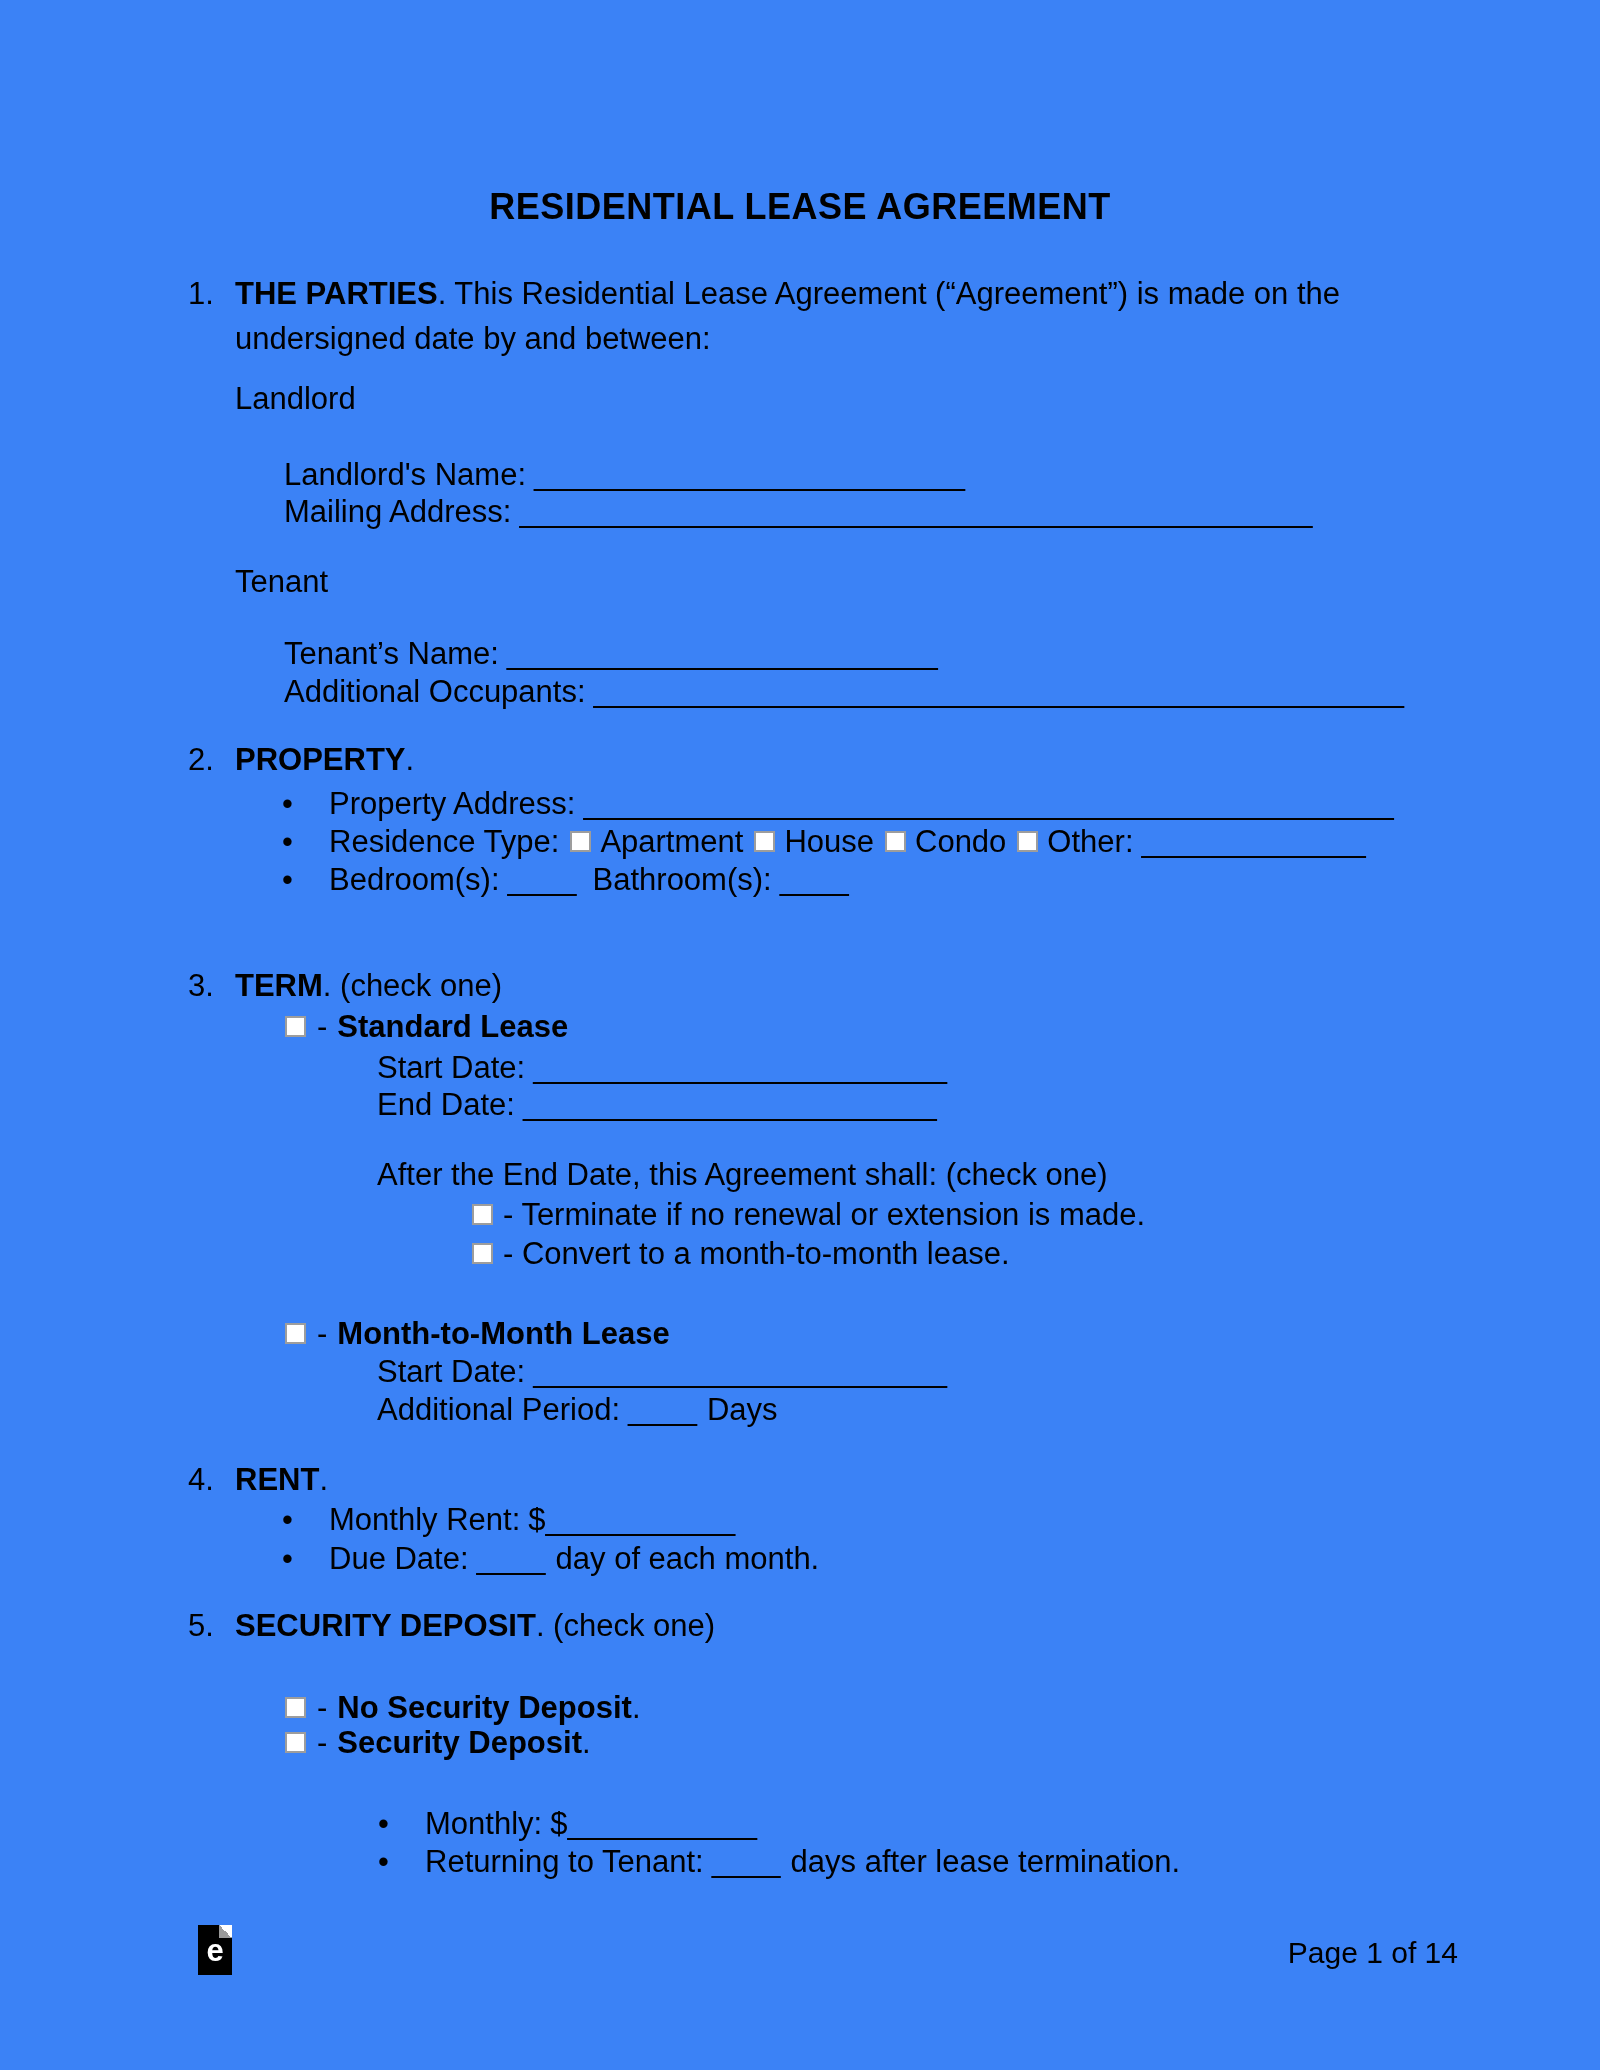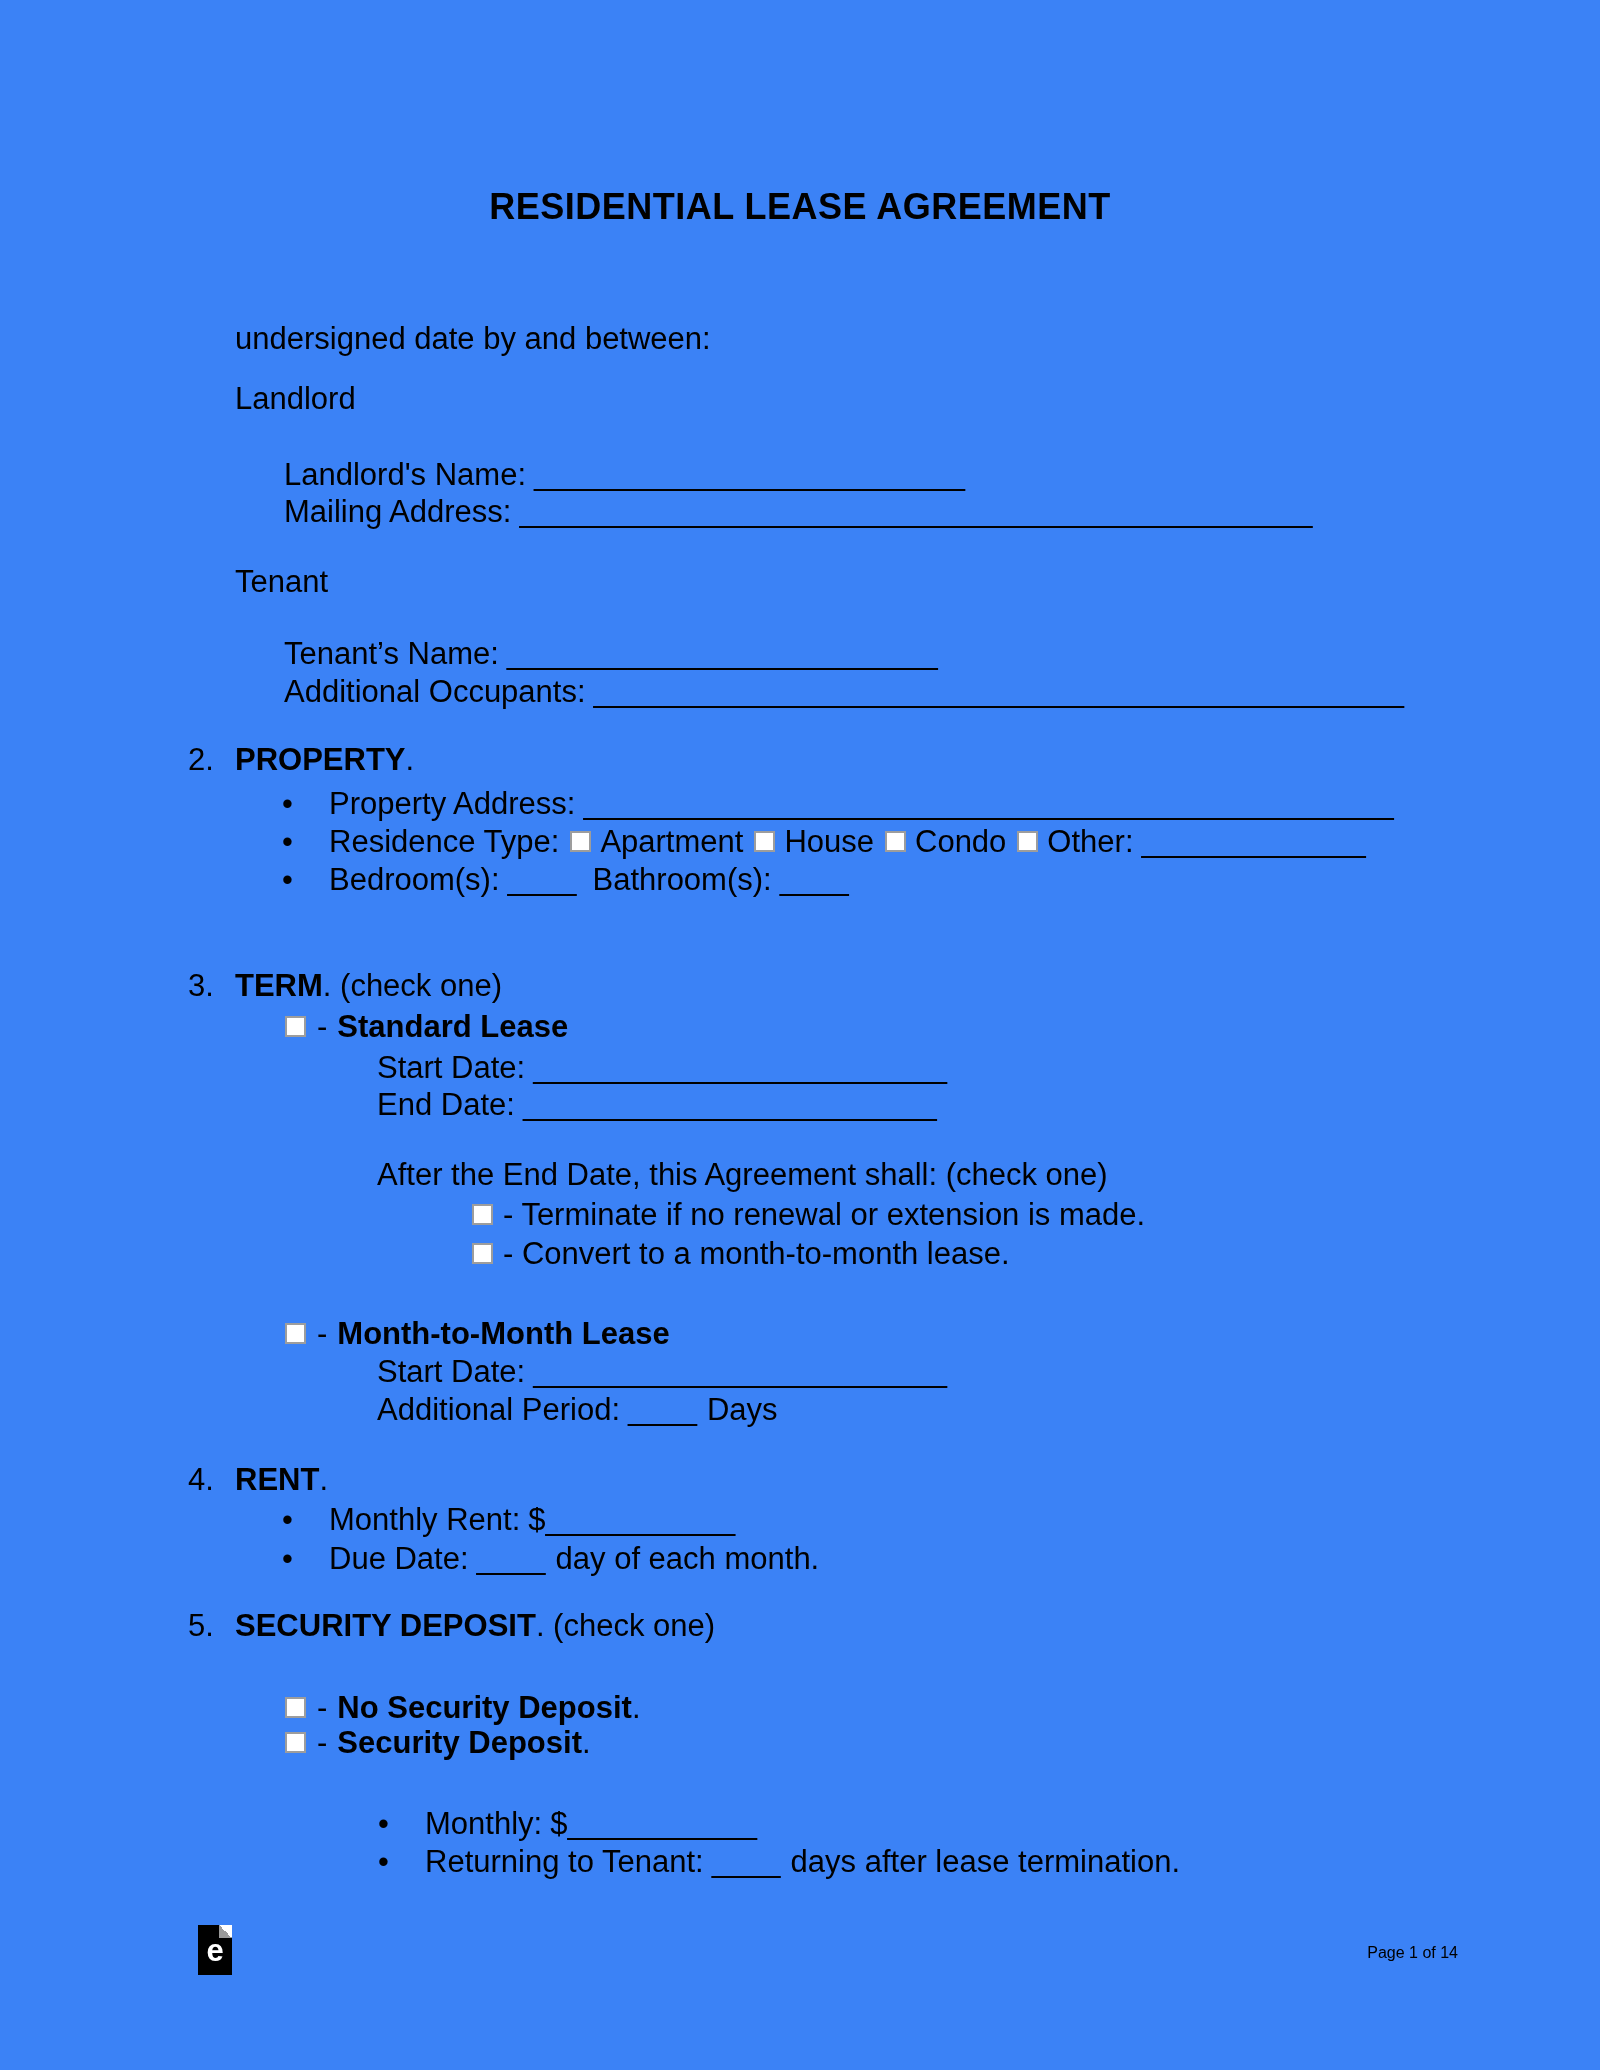--- a/index.html
+++ b/index.html
@@ -34,36 +34,39 @@
   .cb{
     display:inline-block;width:17px;height:17px;
     border:2px solid #9d9d9d;background:#fff;
     vertical-align:0px;
   }
   .dash{margin:0 10px 0 11px;}
   .optgap{margin-left:11px;}
   .optlbl{margin-left:9px;}
   .cbtxt{margin-left:10px;}
   
-  .pageno{position:absolute;top:1938px;right:142px;font-size:16px;line-height:30px;}
+  .pageno{position:absolute;top:1938px;right:142px;font-size:30px;line-height:30px;}
   .logo{position:absolute;left:198px;top:1925px;width:34px;height:50px;}
   .logo-doc{position:absolute;left:0;top:0;width:34px;height:50px;background:#000;
     clip-path:polygon(0 0,21px 0,34px 13px,34px 100%,0 100%);}
   .logo-fold{position:absolute;top:0;right:0;width:13px;height:13px;
     background:linear-gradient(225deg,#ffffff 0 50%,#9a9a9a 50% 100%);}
   .logo-e{position:absolute;left:0;top:7px;width:34px;text-align:center;
     color:#fff;font-weight:bold;font-size:31px;line-height:38px;}
 </style>
 </head>
 <body>
 
 <div class="page">
 
   <div class="title">RESIDENTIAL LEASE AGREEMENT</div>
 
+  <div class="ln" style="top:275px;left:188px;">
+    <span class="num">1.</span><b>THE PARTIES</b><span>. This Residential Lease Agreement (“Agreement”) is made on the</span>
+  </div>
   <div class="ln" style="top:320px;left:235px;">
     <span>undersigned date by and between:</span>
   </div>
 
   <div class="ln" style="top:380px;left:235px;">
     <span class="u">Landlord</span>
   </div>
   <div class="ln" style="top:456px;left:284px;">
     <span>Landlord's Name:</span><span class="blank">_________________________</span>
   </div>

